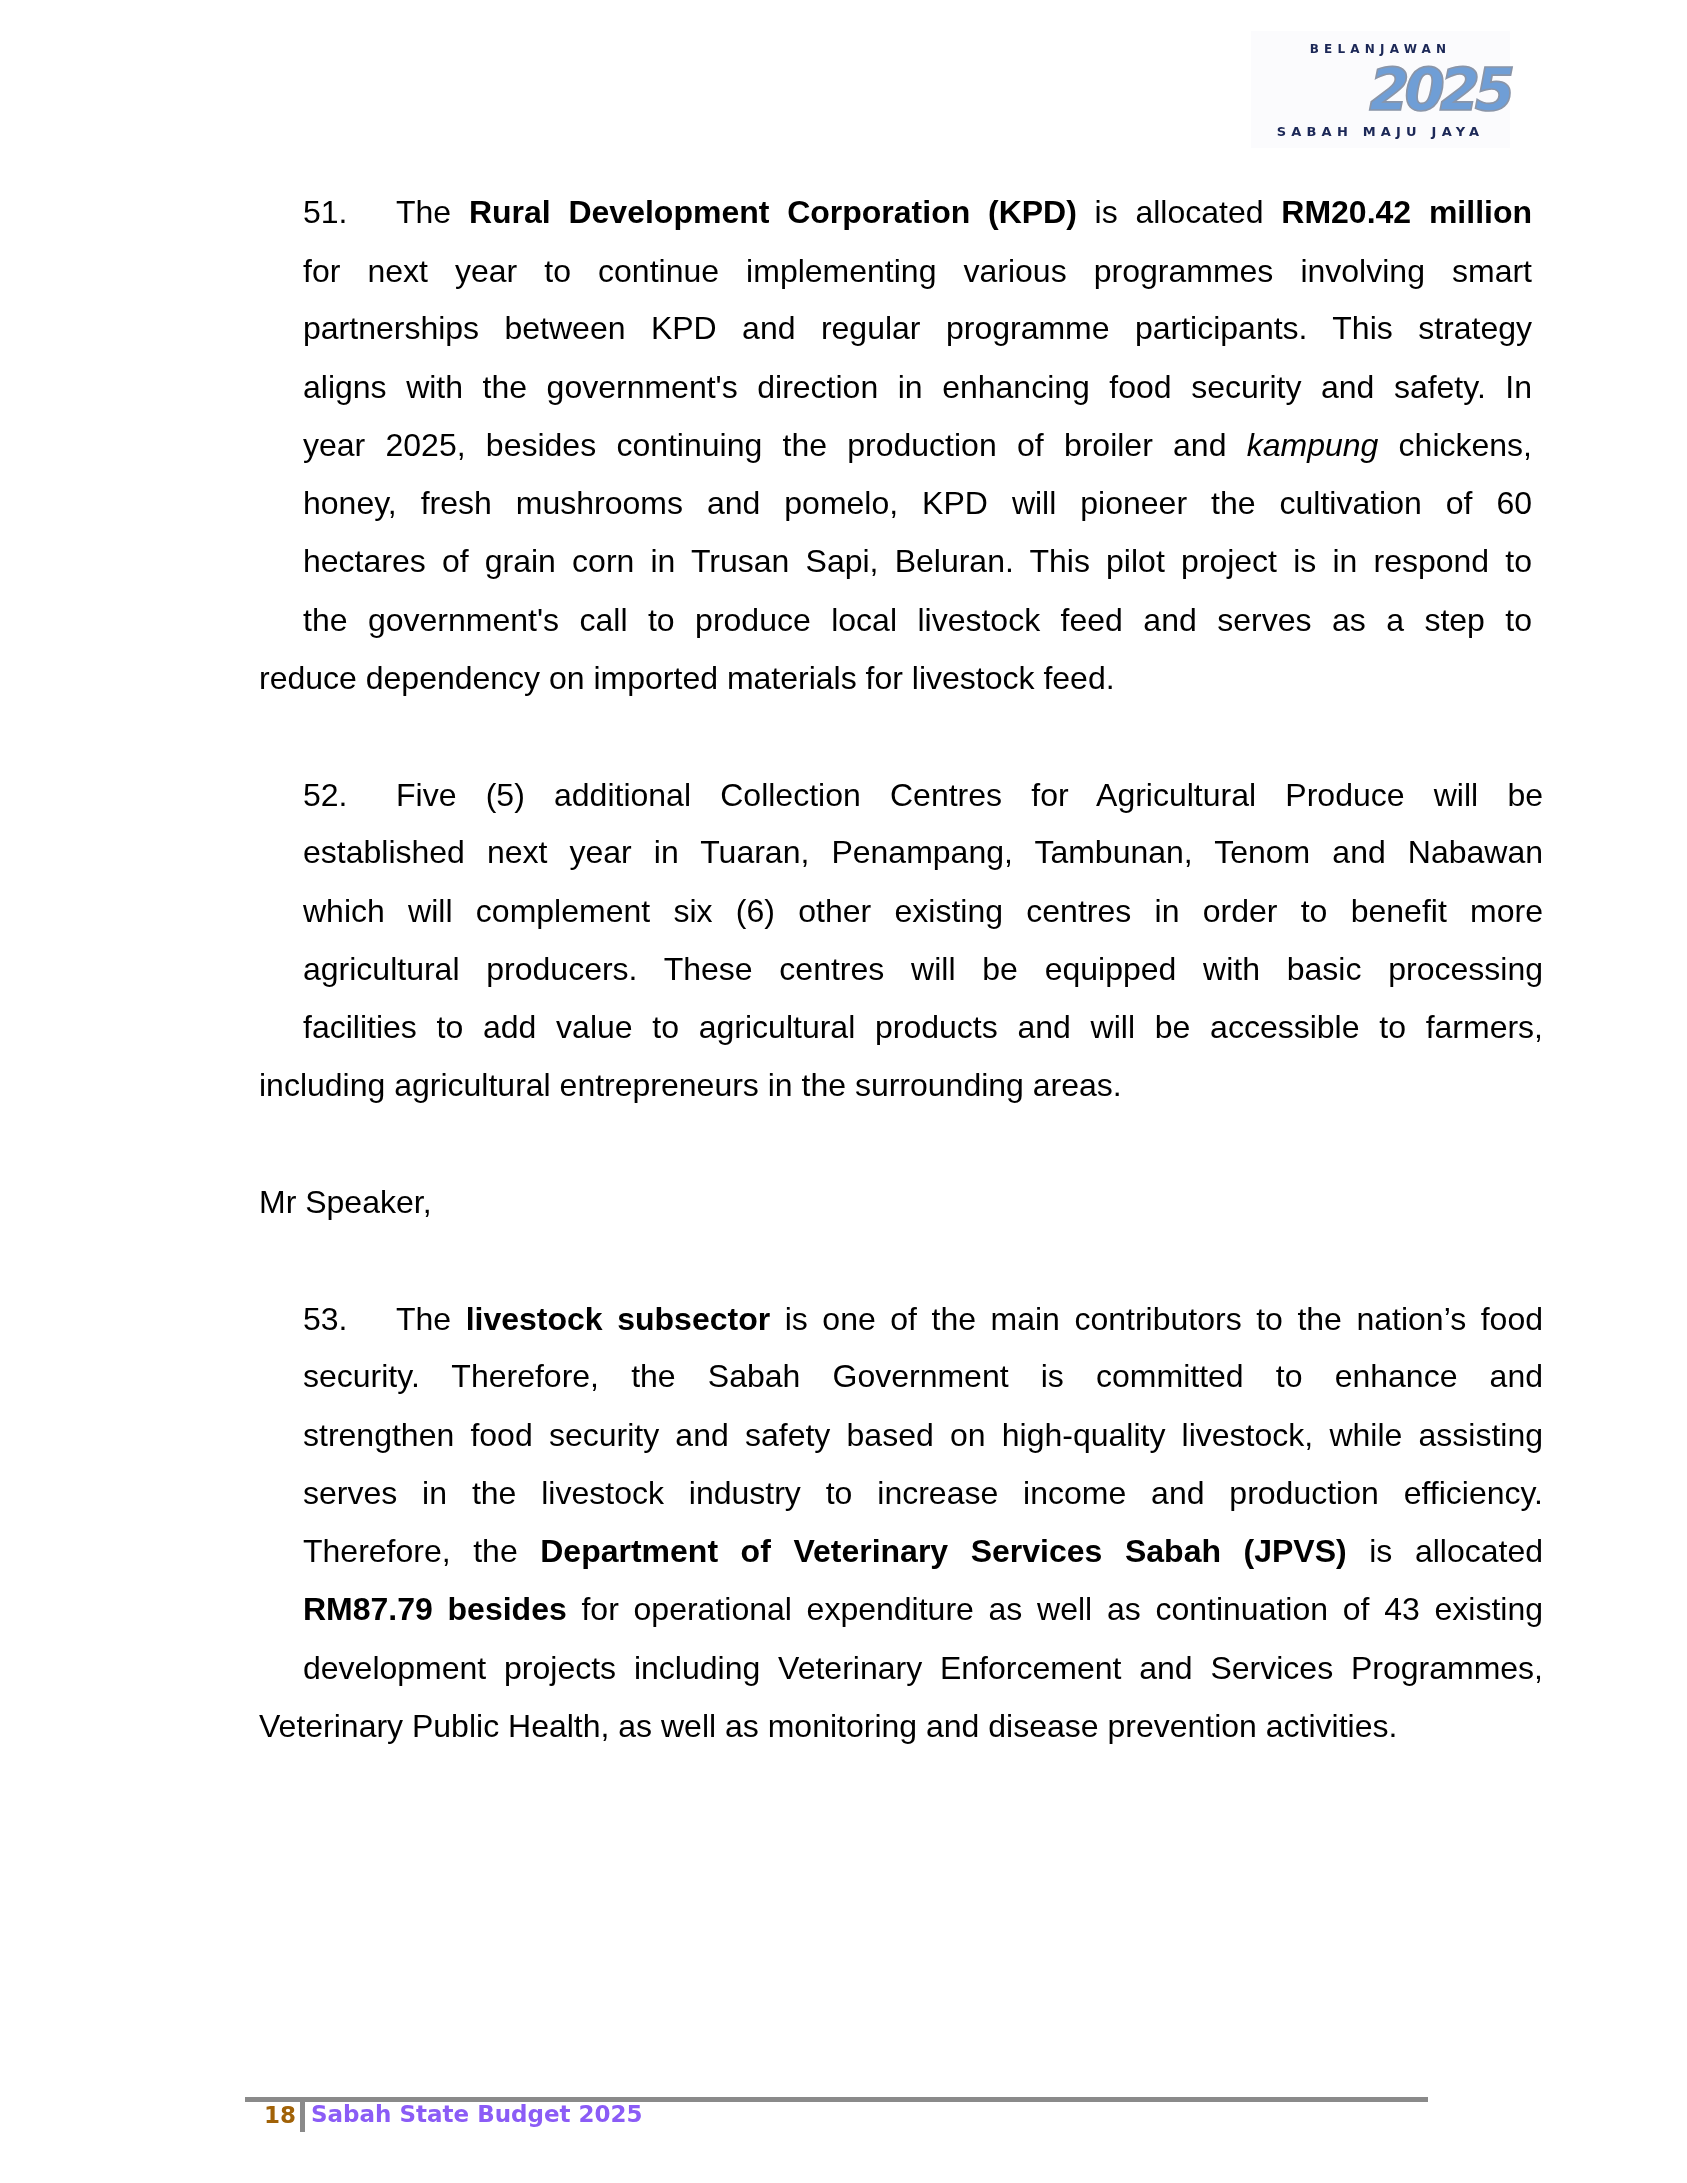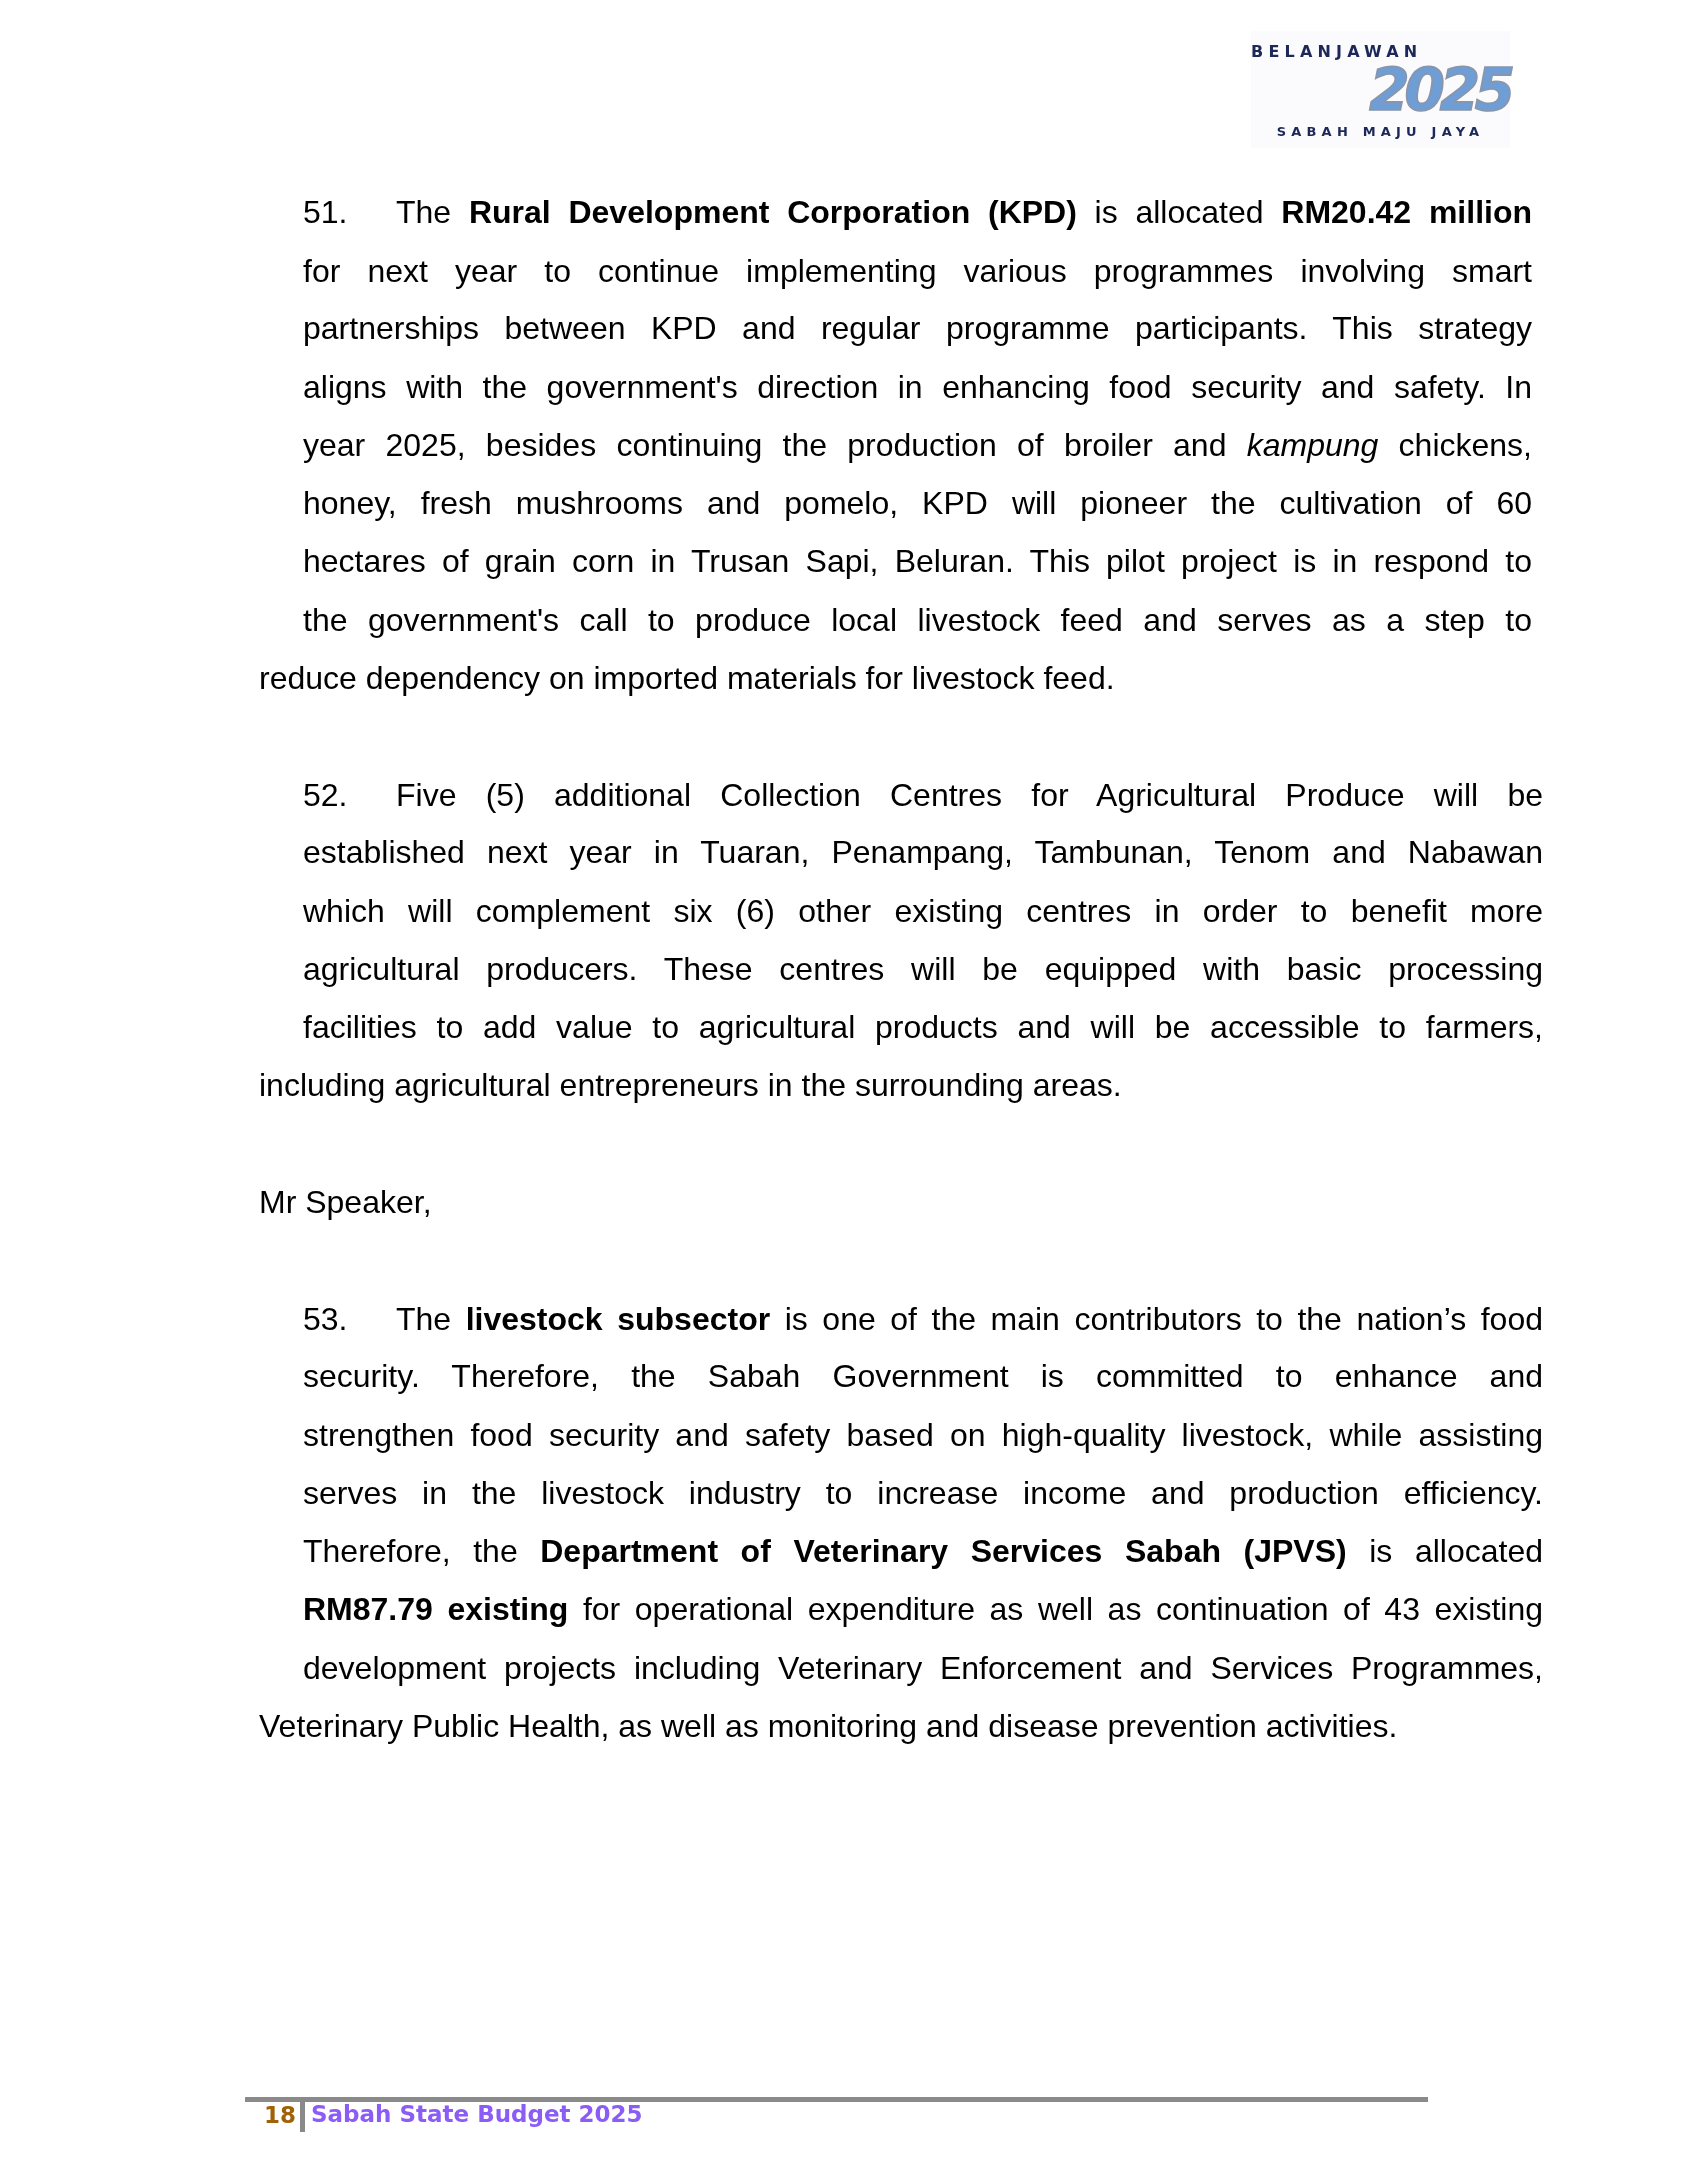--- a/index.html
+++ b/index.html
@@ -1,21 +1,21 @@
 <!DOCTYPE html>
 <html style="font-size:14px"><head>
 <meta charset="utf-8">
 <style>
   html, body { margin: 0; padding: 0; background: #ffffff; }
   body { width: 1687px; height: 2184px; position: relative; overflow: hidden;
          font-family: "Liberation Sans", sans-serif; color: #000; }
   .logo { position: absolute; left: 1251px; top: 31px; width: 259px; height: 117px;
           background: #fbfbfd; }
-  .logo-top { position: absolute; left: 0; top: 10.5px; width: 259px; text-align: left;
-              font-family: "DejaVu Sans", sans-serif; font-weight: bold; font-size: 16px;
+  .logo-top { position: absolute; left: 0; top: 10.5px; width: 259px; text-align: center;
+              font-family: "DejaVu Sans", sans-serif; font-weight: bold; font-size: 12px;
               letter-spacing: 5.2px; color: #1c2857; }
   .logo-year { position: absolute; left: 0; top: 28px; width: 259px; text-align: right;
                font-family: "DejaVu Sans", sans-serif; font-weight: bold; font-size: 58px;
                line-height: 63px; letter-spacing: -5.2px; color: #6f9ed6;
                -webkit-text-stroke: 1.7px #8a95a8; font-style: italic; }
   .logo-bottom { position: absolute; left: 0; top: 93px; width: 259px; text-align: center;
                  font-family: "DejaVu Sans", sans-serif; font-weight: bold; font-size: 13px;
                  letter-spacing: 5.2px; color: #1c2857; }
   .line { position: absolute; left: 259px; height: 58px; font-size: 32px; line-height: 38px;
           white-space: nowrap; }
@@ -63,21 +63,21 @@
 </div>
 
 <div class="line" style="top:1183px">Mr Speaker,</div>
 
 <div>
   <div class="line j w2" style="top:1300px"><span class="num">53.</span><span>The </span><b>livestock subsector</b><span> is one of the main contributors to the nation’s food</span></div>
   <div class="line j w2" style="top:1357px">security. Therefore, the Sabah Government is committed to enhance and</div>
   <div class="line j w2" style="top:1416px">strengthen food security and safety based on high-quality livestock, while assisting</div>
   <div class="line j w2" style="top:1474px">serves in the livestock industry to increase income and production efficiency.</div>
   <div class="line j w2" style="top:1532px"><span>Therefore, the </span><b>Department of Veterinary Services Sabah (JPVS)</b><span> is allocated</span></div>
-  <div class="line j w2" style="top:1590px"><b>RM87.79 existing</b><span> for operational expenditure as well as continuation of 43 existing</span></div>
+  <div class="line j w2" style="top:1590px"><b>RM87.79 besides</b><span> for operational expenditure as well as continuation of 43 existing</span></div>
   <div class="line j w2" style="top:1649px">development projects including Veterinary Enforcement and Services Programmes,</div>
   <div class="line" style="top:1707px">Veterinary Public Health, as well as monitoring and disease prevention activities.</div>
 </div>
 
 <div class="footer-rule"></div>
 <div class="footer-bar"></div>
 <div class="footer-page">18</div>
 <div class="footer-title">Sabah State Budget 2025</div>
 
 

